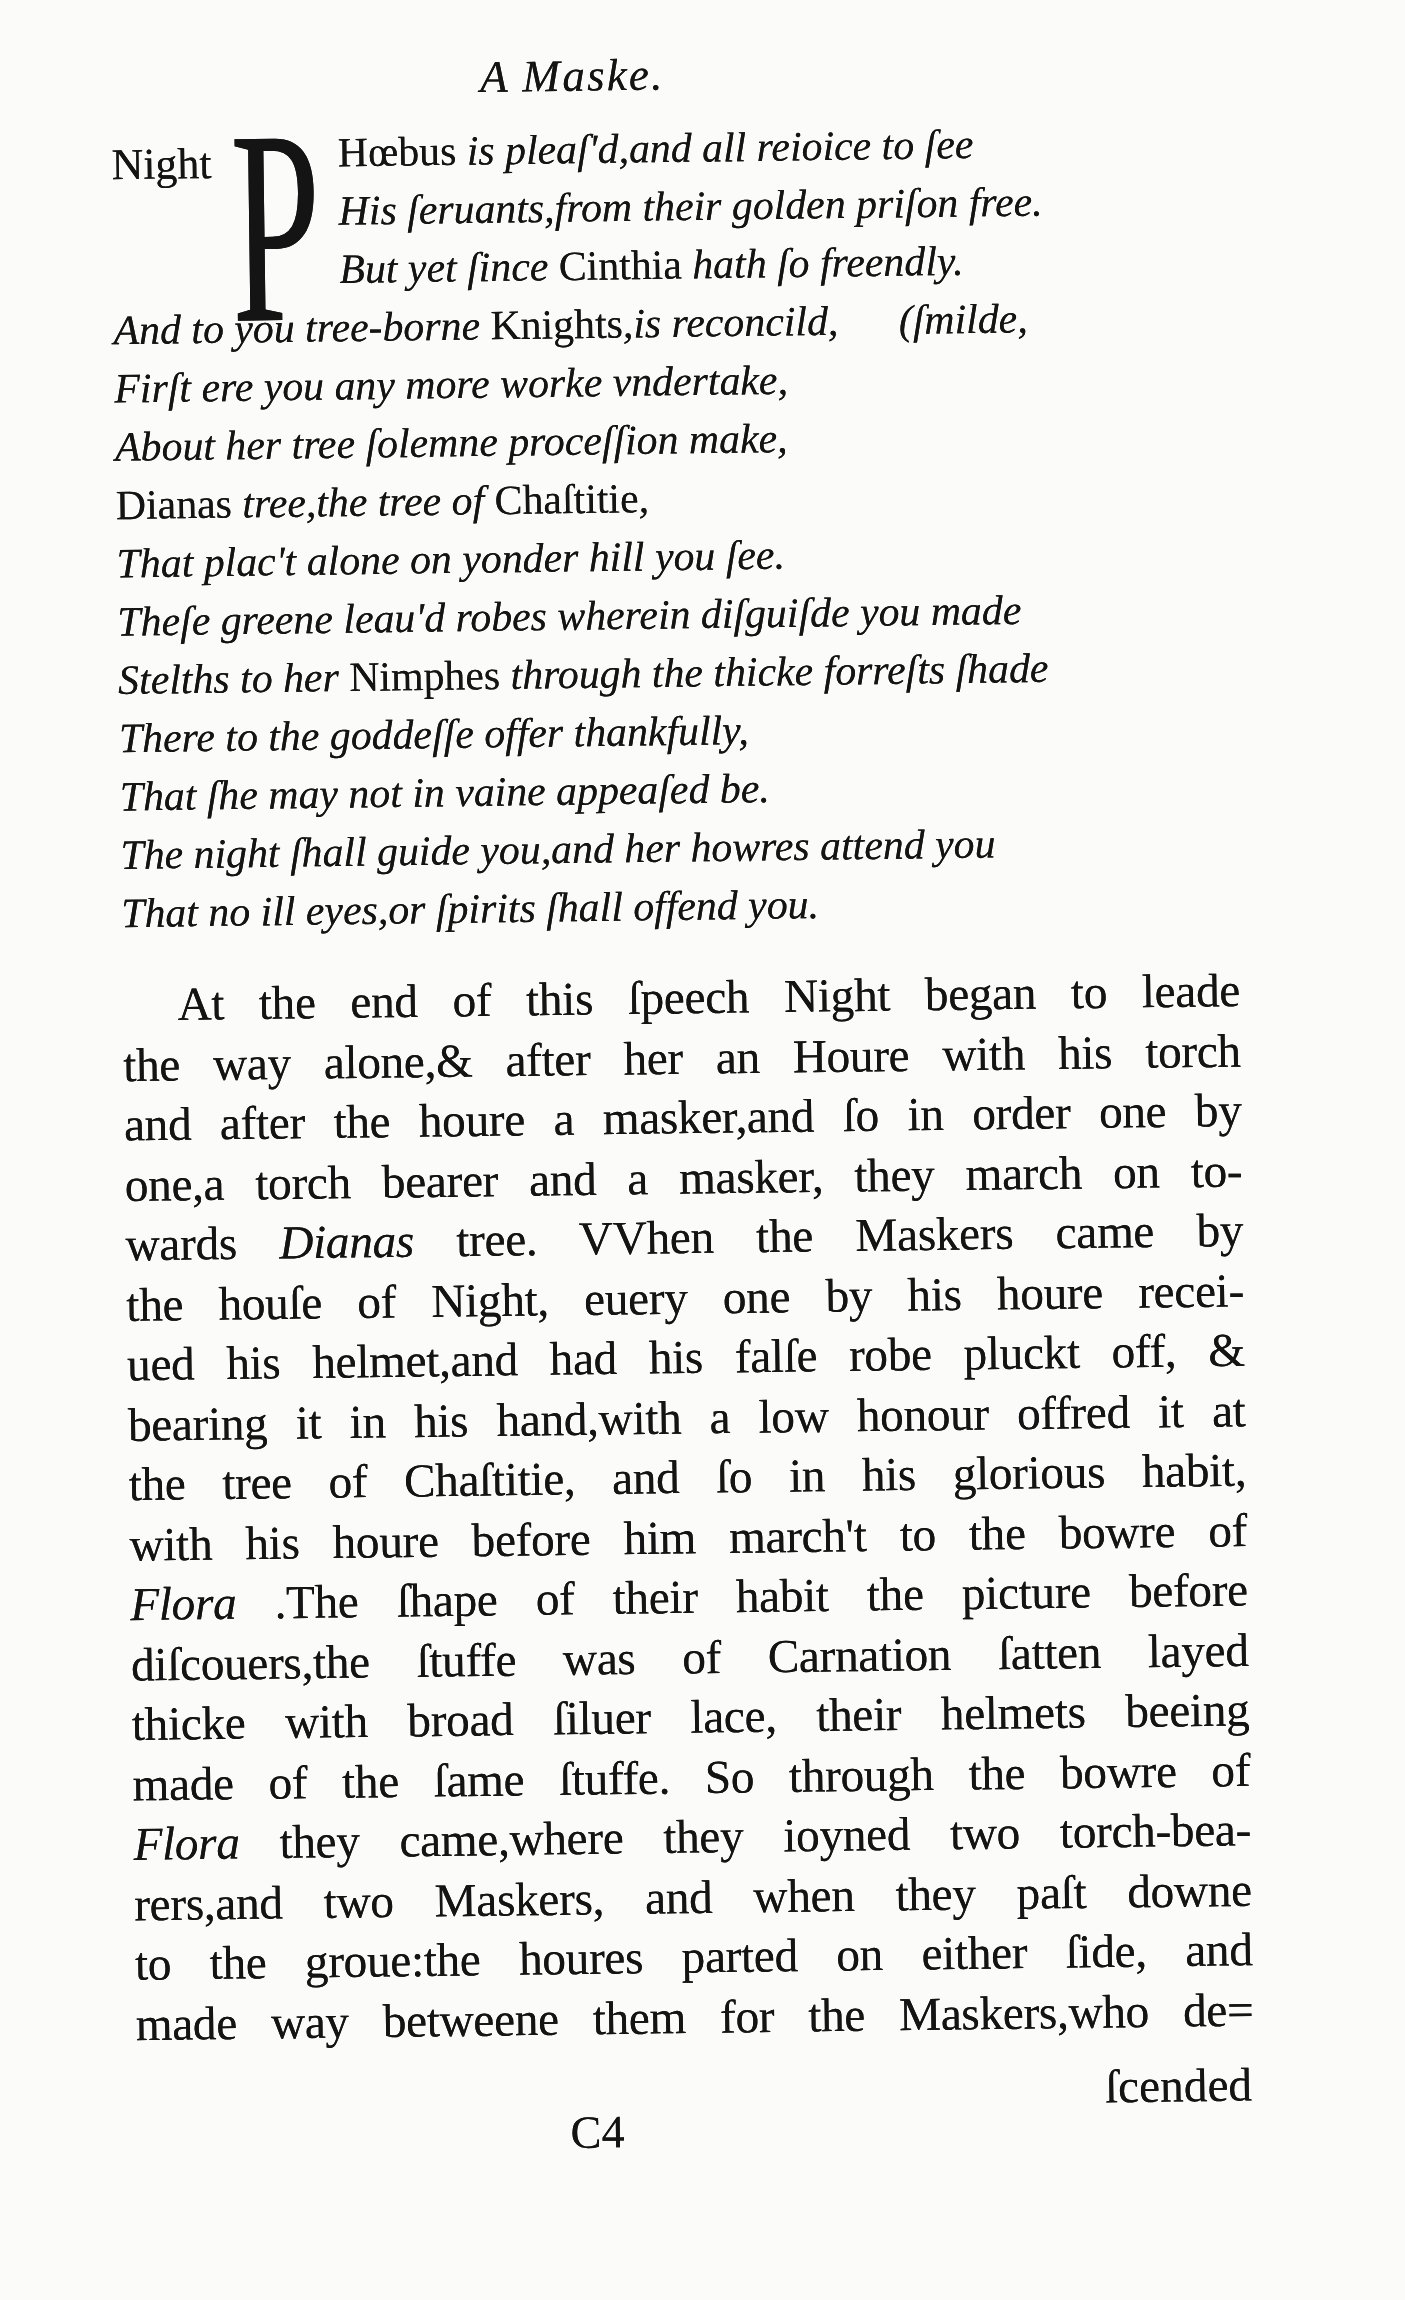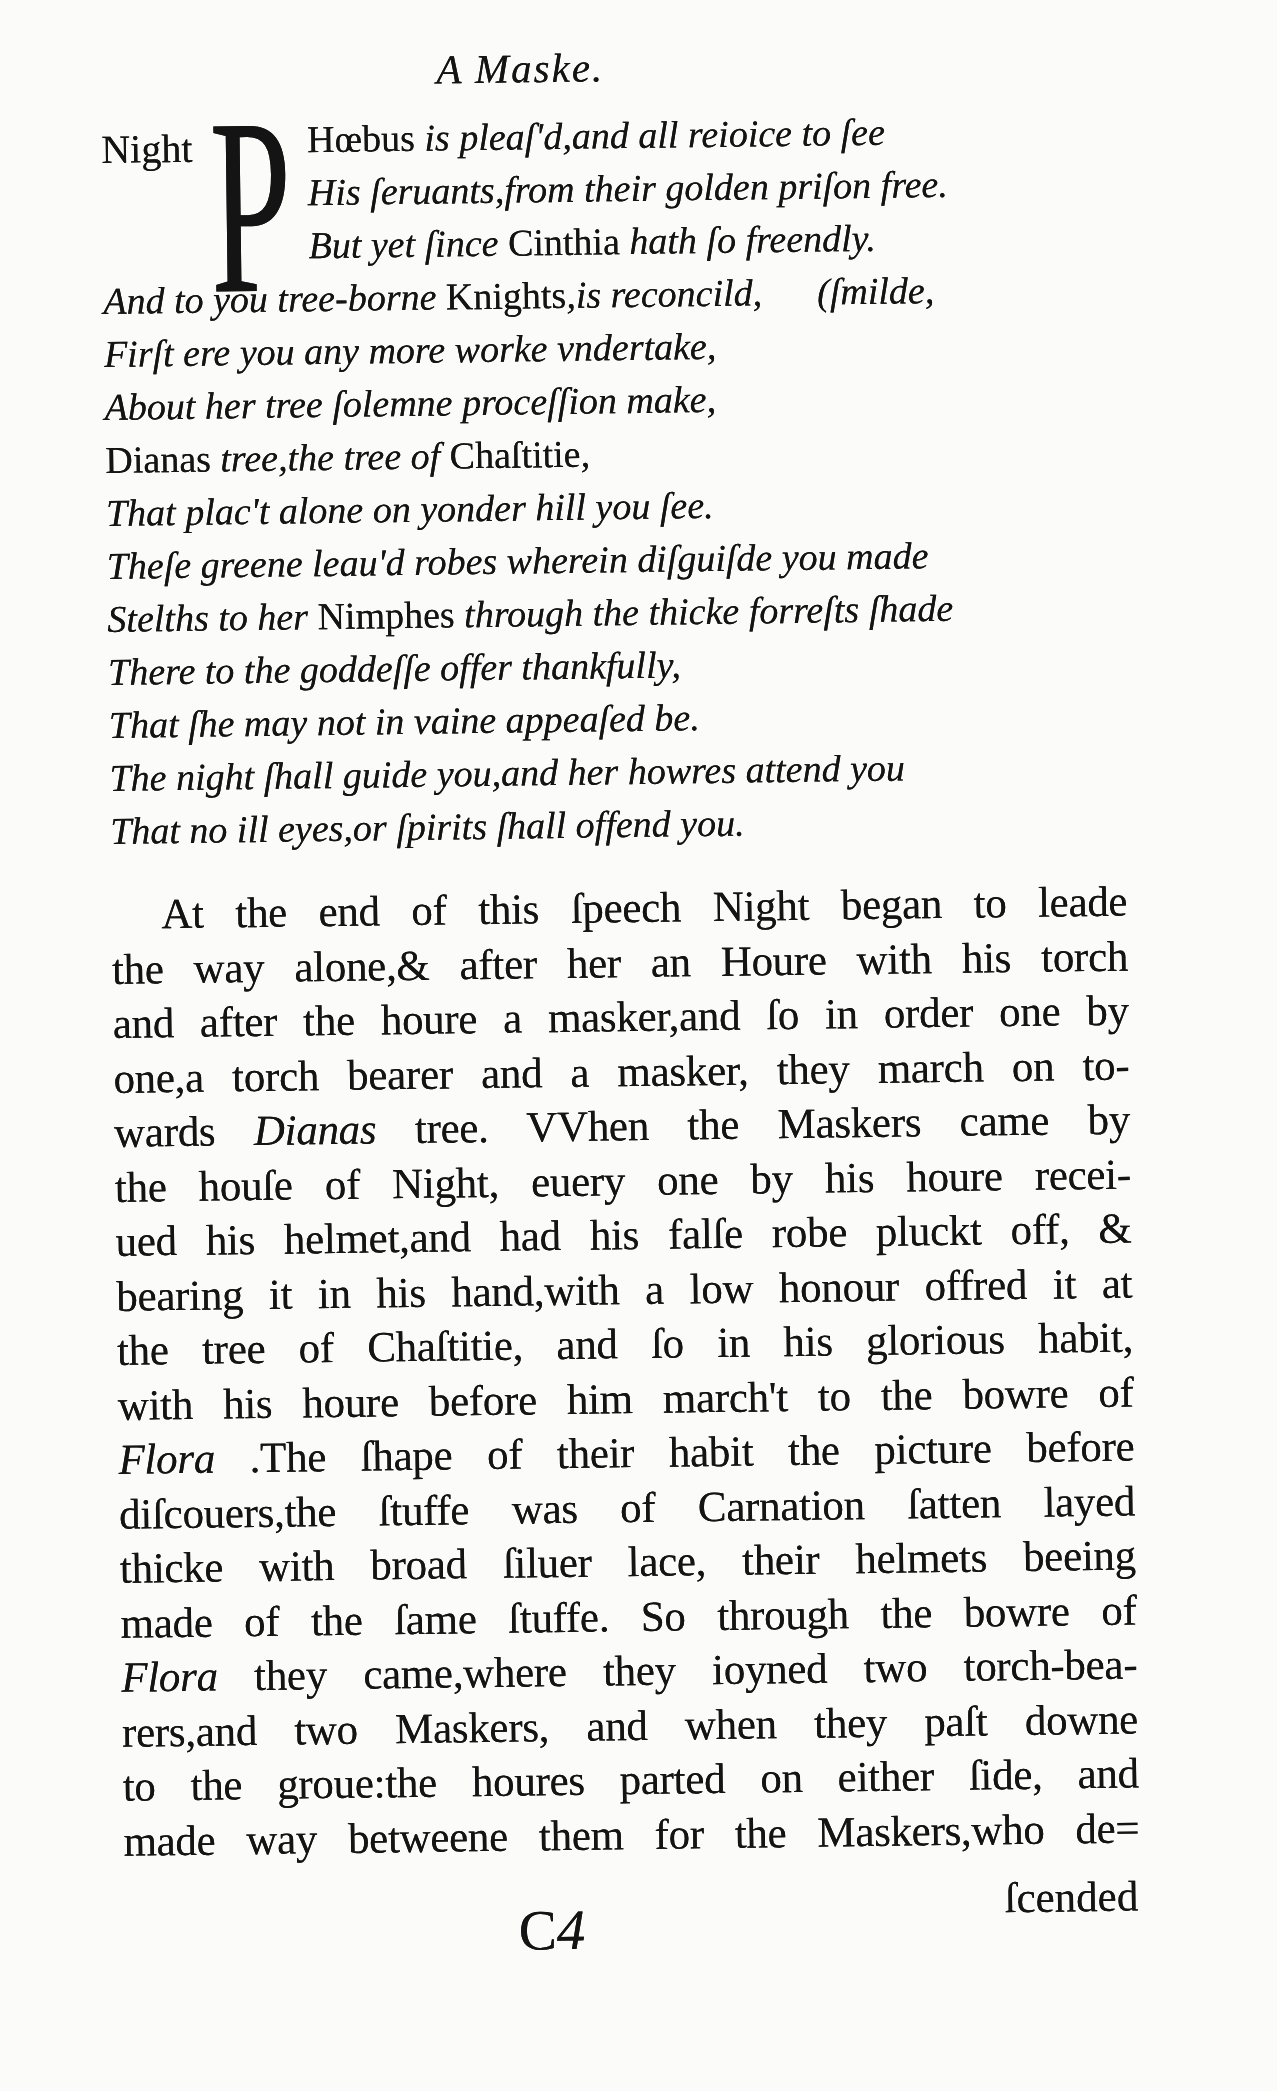--- a/index.html
+++ b/index.html
@@ -81,23 +81,22 @@
   .prose-section .seg { font-style: normal; }
   .prose-section .seg.alt { font-style: italic; }
   .footer-row {
     position: relative;
     height: 90px;
     margin-top: 16px;
   }
   .signature {
     position: absolute;
     left: 394px;
-    top: 18px;
-    font-size: 57px;
-    font-style: italic;
+    top: 36px;
+    font-size: 42px;
   }
   .signature::first-letter { font-style: normal; }
   .catchword {
     position: absolute;
     right: 2px;
     top: 0;
     font-size: 43px;
   }
 </style>
 </head>

